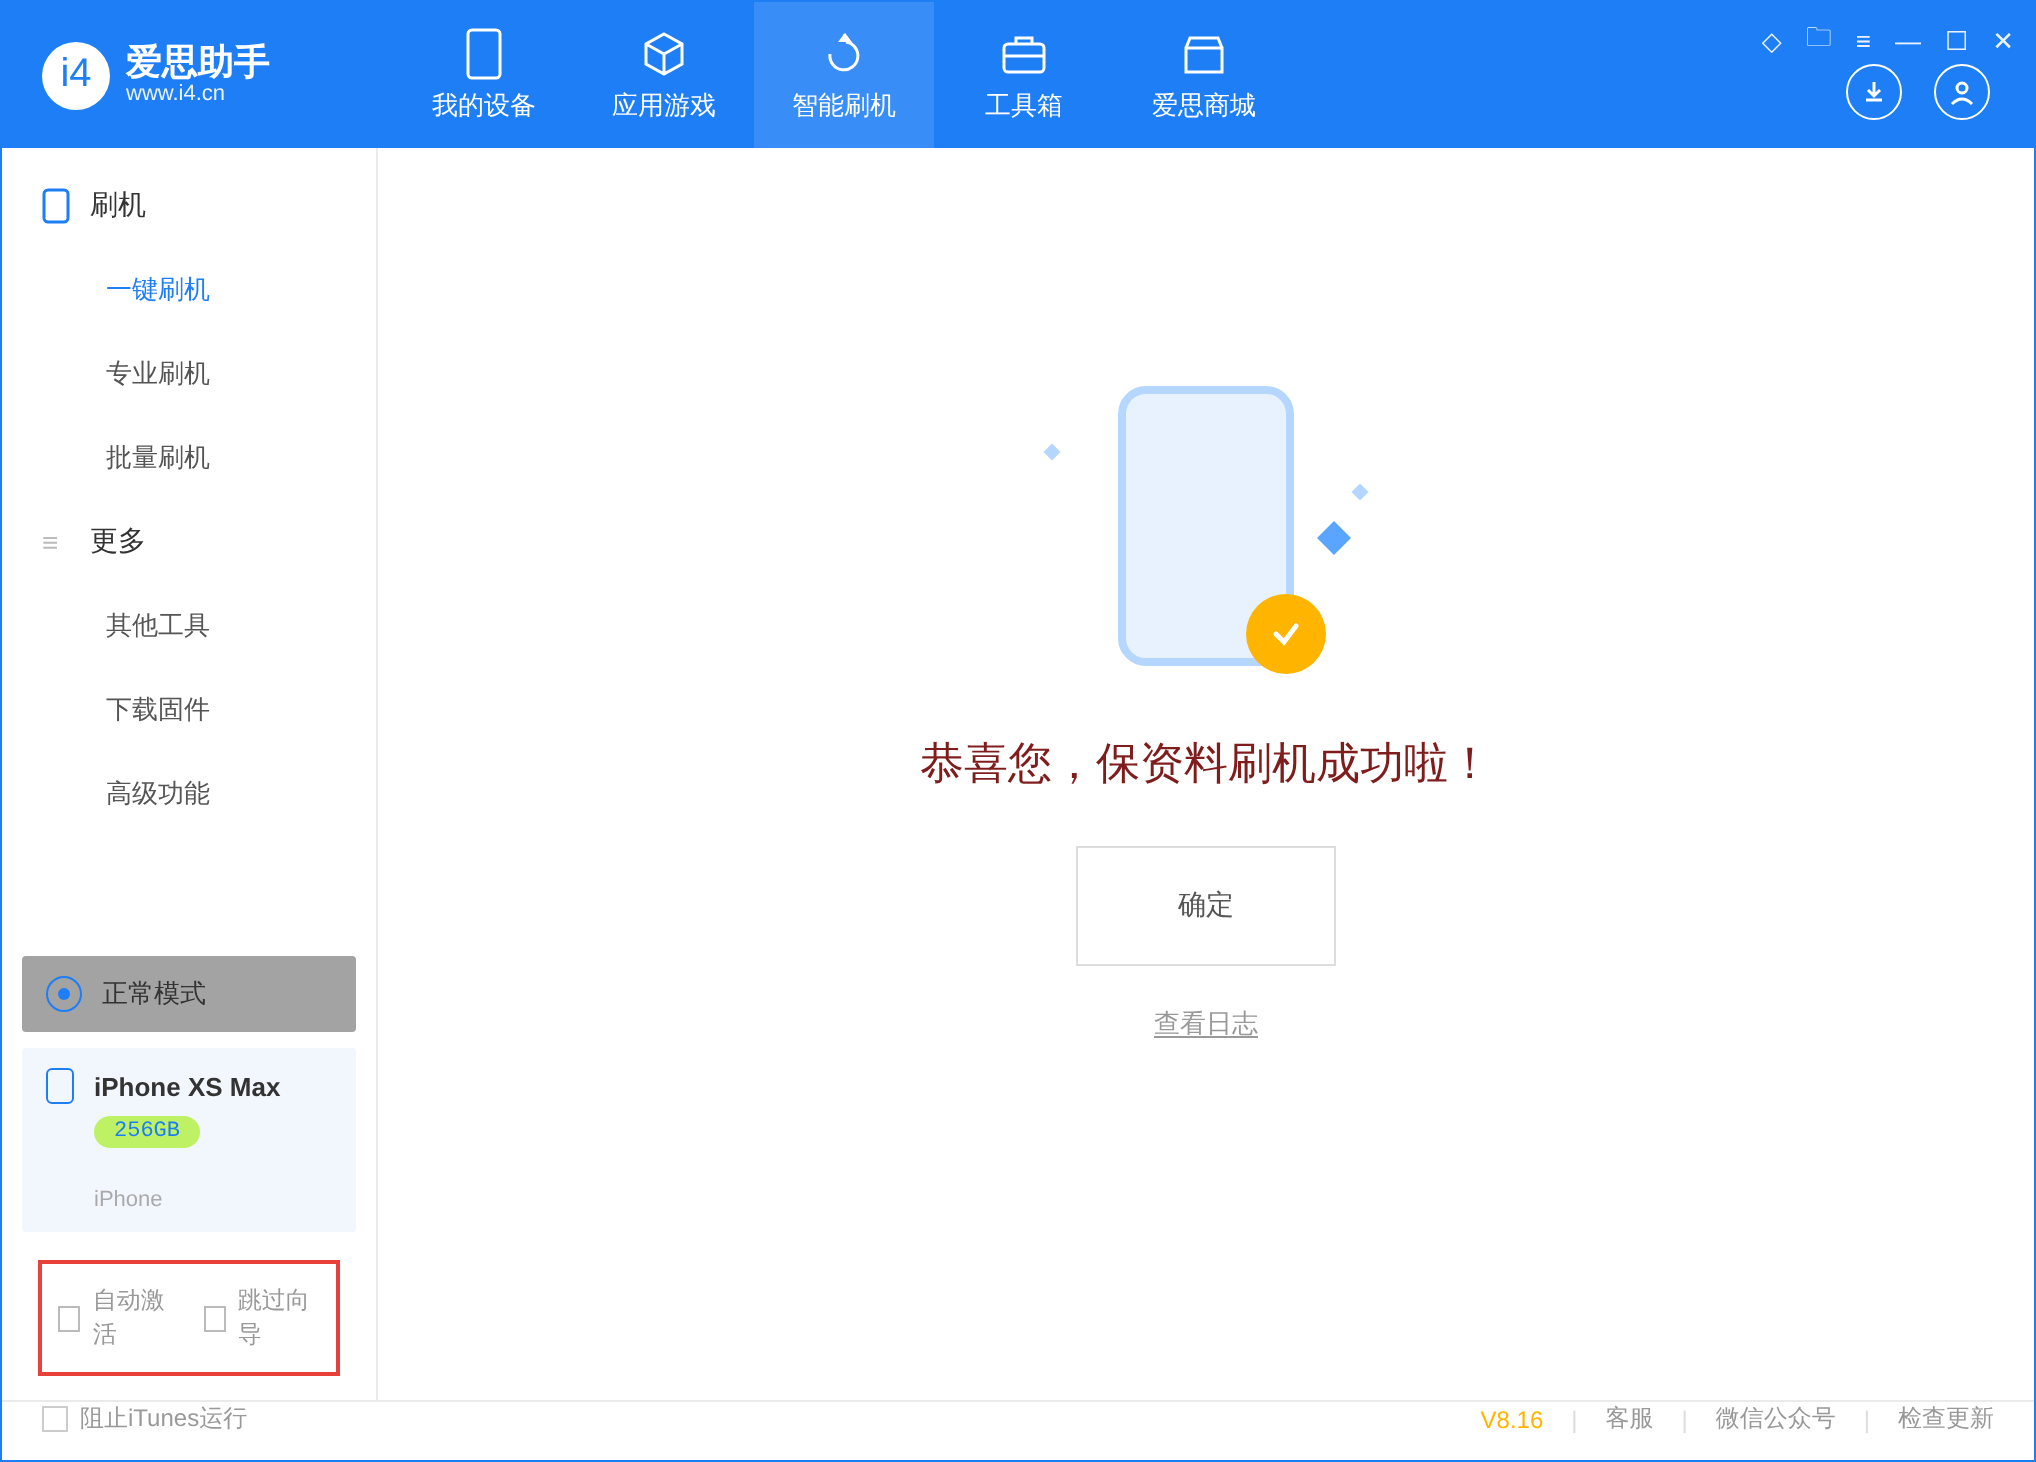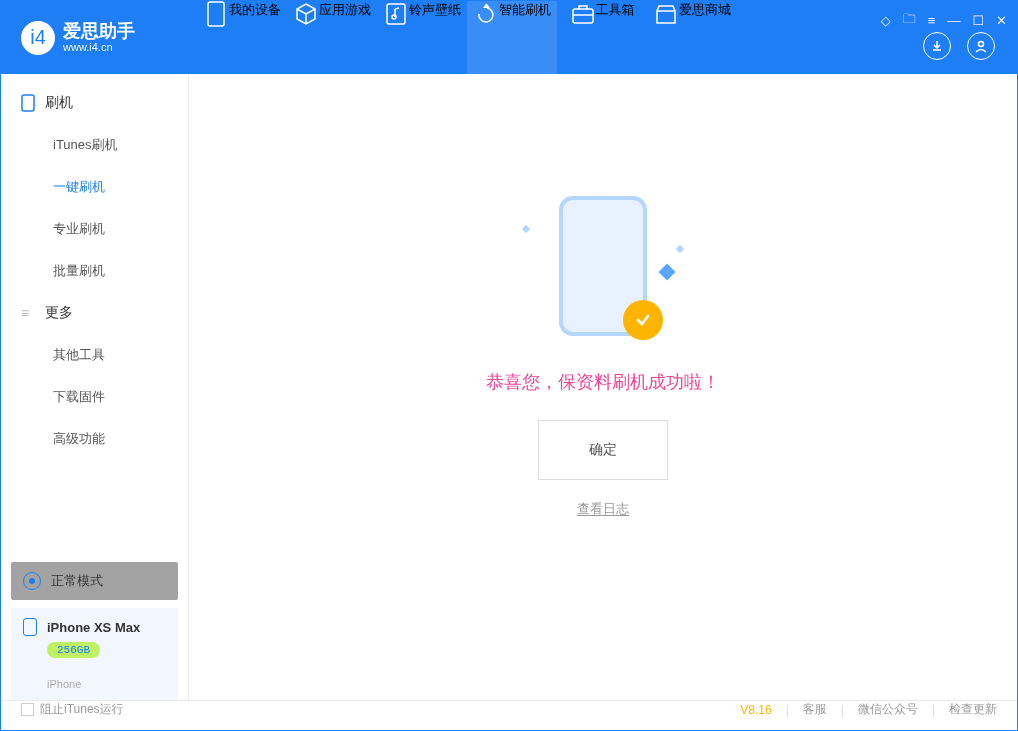--- a/index.html
+++ b/index.html
@@ -6,21 +6,21 @@
     body { background: #fff; width: 1018px; height: 731px; border: 1px solid #1e7ef5; overflow: hidden; }
     
     .header { height: 73px; background: #1e7ef5; display: flex; align-items: center; position: relative; }
     .logo-area { display: flex; align-items: center; padding-left: 20px; width: 196px; }
     .logo-icon { width: 34px; height: 34px; background: #fff; border-radius: 50%; display: flex; align-items: center; justify-content: center; margin-right: 8px; color: #1e7ef5; font-weight: normal; font-size: 20px; }
     .logo-text { color: #fff; }
     .logo-title { font-size: 18px; font-weight: bold; line-height: 1.1; }
     .logo-sub { font-size: 11px; opacity: 0.9; }
     
     .nav-tabs { display: flex; height: 100%; }
-    .nav-tab { width: 90px; display: flex; flex-direction: row; align-items: flex-start; justify-content: center; color: #000000; font-size: 13px; cursor: pointer; position: relative; }
+    .nav-tab { width: 90px; display: flex; flex-direction: column; align-items: center; justify-content: center; color: #ffffff; font-size: 13px; cursor: pointer; position: relative; }
     .nav-tab.active { background: rgba(255,255,255,0.12); }
     .nav-tab-icon { width: 26px; height: 26px; margin-bottom: 4px; display: flex; align-items: center; justify-content: center; }
     
     .title-icons { position: absolute; right: 10px; top: 8px; display: flex; gap: 12px; color: #fff; align-items: center; }
     .title-icons span { cursor: pointer; font-size: 13px; opacity: 0.9; }
     .header-right { position: absolute; right: 22px; bottom: 14px; display: flex; gap: 16px; }
     .circle-btn { width: 28px; height: 28px; border: 1.5px solid #fff; border-radius: 50%; display: flex; align-items: center; justify-content: center; color: #fff; cursor: pointer; }
     
     .body-area { display: flex; height: calc(100% - 73px - 30px); }
     
@@ -46,21 +46,21 @@
     .cb-box { width: 13px; height: 13px; border: 1px solid #bbb; }
     
     .main { flex: 1; display: flex; flex-direction: column; align-items: center; justify-content: center; padding-bottom: 60px; }
     .success-illus { position: relative; width: 200px; height: 150px; margin-bottom: 24px; }
     .phone-shape { width: 88px; height: 140px; border: 4px solid #b5d6ff; border-radius: 14px; background: #e8f2ff; margin: 0 auto; position: relative; }
     .check-badge { width: 40px; height: 40px; background: #ffb500; border-radius: 50%; position: absolute; bottom: 6px; right: 40px; display: flex; align-items: center; justify-content: center; }
     .spark { position: absolute; width: 6px; height: 6px; background: #b5d6ff; transform: rotate(45deg); }
     .spark.s1 { top: 30px; left: 20px; } .spark.s2 { top: 50px; right: 20px; }
     .spark.big { width: 12px; height: 12px; background: #5aa5ff; top: 70px; right: 30px; }
     
-    .success-text { font-size: 18px; color: #ec4899; margin-bottom: 26px; }
+    .success-text { font-size: 22px; color: #7f1d1d; margin-bottom: 26px; }
     .ok-btn { padding: 20px 50px; border: 1px solid #ddd; background: #fff; font-size: 14px; color: #555; cursor: pointer; margin-bottom: 20px; }
     .log-link { font-size: 13px; color: #999; cursor: pointer; text-decoration: underline; text-underline-offset: 2px; }
     
     .footer { height: 32px; border-top: 1px solid #eaeaea; display: flex; align-items: flex-start; padding: 0 20px; font-size: 12px; color: #999; }
     .footer-left { display: flex; align-items: center; gap: 6px; }
     .footer-right { margin-left: auto; display: flex; align-items: center; gap: 14px; }
     .footer-right .divider { color: #ddd; }
     .version-text { color: #ffb500; }
   </style>
 </head>
@@ -84,30 +84,20 @@
       <span>我的设备</span>
     </div>
     <div class="nav-tab">
       <div class="nav-tab-icon">
           <svg width="24" height="24" viewBox="0 0 24 24">
             <path d="M12 2 L21 7 L21 17 L12 22 L3 17 L3 7 Z M3 7 L12 12 L21 7 M12 12 L12 22" fill="none" stroke="#fff" stroke-width="1.5"></path>
           </svg>
         </div>
       <span>应用游戏</span>
     </div>
-    <div class="nav-tab">
-      <div class="nav-tab-icon">
-          <svg width="22" height="24" viewBox="0 0 22 24">
-            <rect x="2" y="2" width="18" height="20" rx="2" fill="none" stroke="#fff" stroke-width="1.5"></rect>
-            <path d="M10 7 L10 15 M10 7 L14 6" stroke="#fff" stroke-width="1.5" fill="none"></path>
-            <circle cx="9" cy="15" r="2" fill="none" stroke="#fff" stroke-width="1.5"></circle>
-          </svg>
-        </div>
-      <span>铃声壁纸</span>
-    </div>
     <div class="nav-tab active">
       <div class="nav-tab-icon">
           <svg width="24" height="24" viewBox="0 0 24 24">
             <path d="M12 2 L15 6 L13 6 A7 7 0 1 1 5 12" fill="none" stroke="#fff" stroke-width="1.5"></path>
             <polygon points="12,2 15,6 9,6" fill="#fff"></polygon>
           </svg>
         </div>
       <span>智能刷机</span>
     </div>
     <div class="nav-tab">
@@ -153,21 +143,20 @@
 </div>
 
 <div class="body-area">
   <div class="sidebar">
     <div class="side-section-header">
       <svg class="sec-ico" width="14" height="18" viewBox="0 0 14 18">
           <rect x="1" y="1" width="12" height="16" rx="2" fill="none" stroke="#1e7ef5" stroke-width="1.5"></rect>
         </svg>
       <span>刷机</span>
     </div>
-    <div class="side-item">iTunes刷机</div>
     <div class="side-item active">一键刷机</div>
     <div class="side-item">专业刷机</div>
     <div class="side-item">批量刷机</div>
 
     <div class="side-section-header">
       <span class="sec-ico" style="color:#bbb;font-size:14px;width:14px">≡</span>
       <span>更多</span>
     </div>
     <div class="side-item">其他工具</div>
     <div class="side-item">下载固件</div>
@@ -178,20 +167,30 @@
         <div class="mode-ico"></div>
         <span>正常模式</span>
       </div>
       <div class="device-card">
         <div class="device-row1">
           <div class="dev-ico"></div>
           <span>iPhone XS Max</span>
         </div>
         <span class="storage-pill">256GB</span>
         <div class="device-sub">iPhone</div>
+      </div>
+      <div class="checkbox-row-outer">
+        <label class="cb-item">
+          <span class="cb-box"></span>
+          <span>自动激活</span>
+        </label>
+        <label class="cb-item">
+          <span class="cb-box"></span>
+          <span>跳过向导</span>
+        </label>
       </div>
     </div>
   </div>
 
   <div class="main">
     <div class="success-illus">
       <div class="spark s1"></div>
       <div class="spark s2"></div>
       <div class="spark big"></div>
       <div class="phone-shape"></div>

